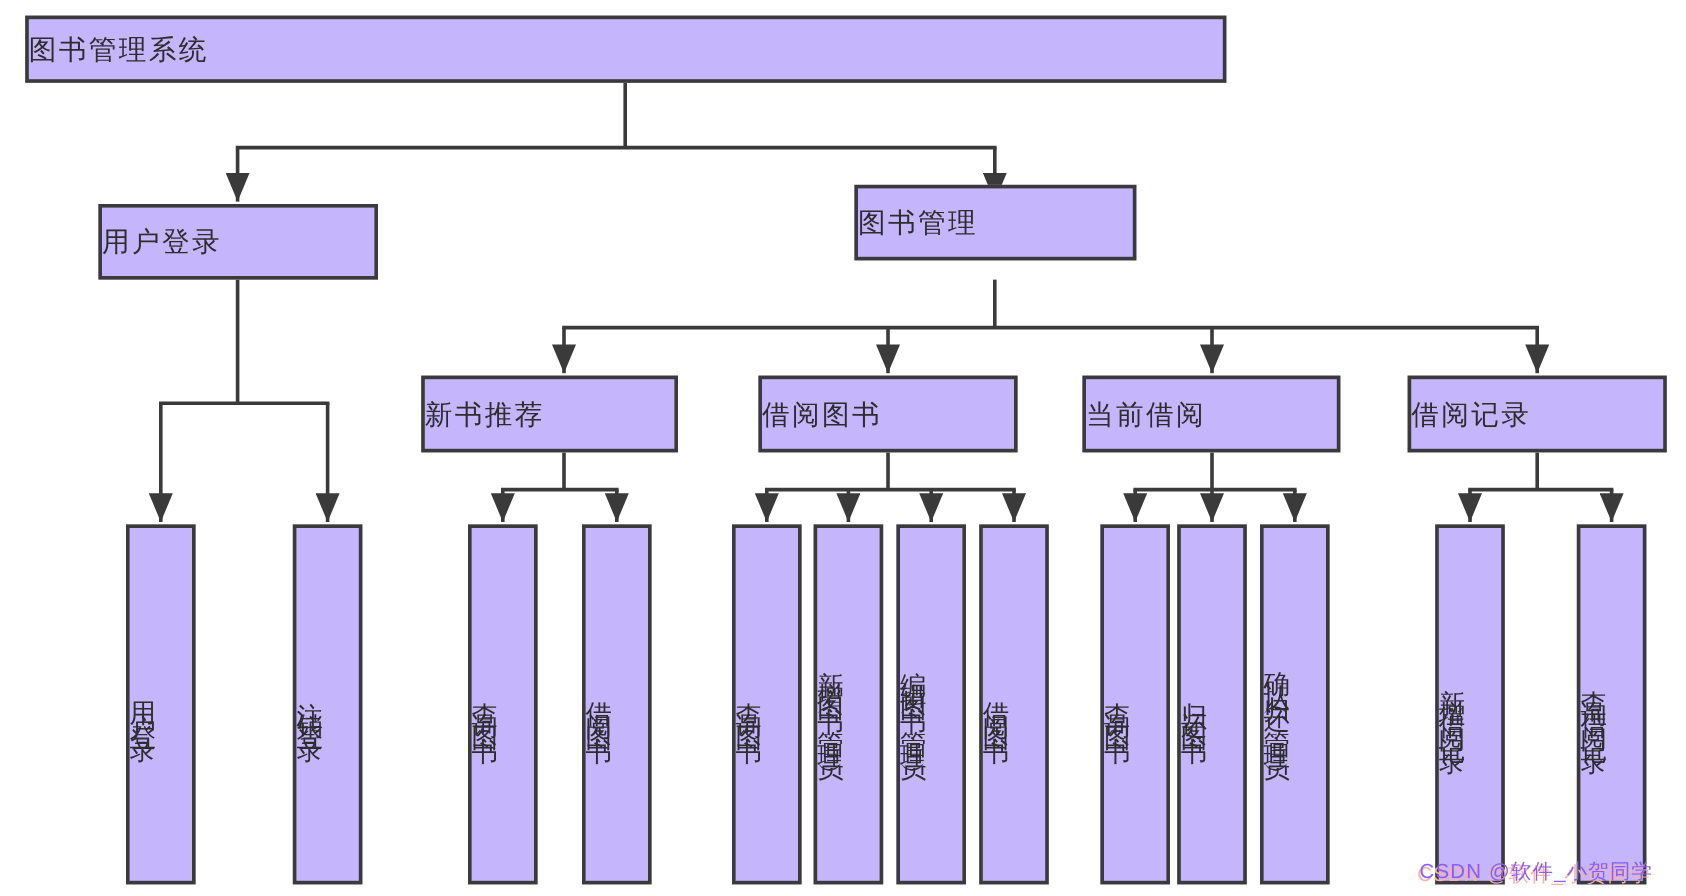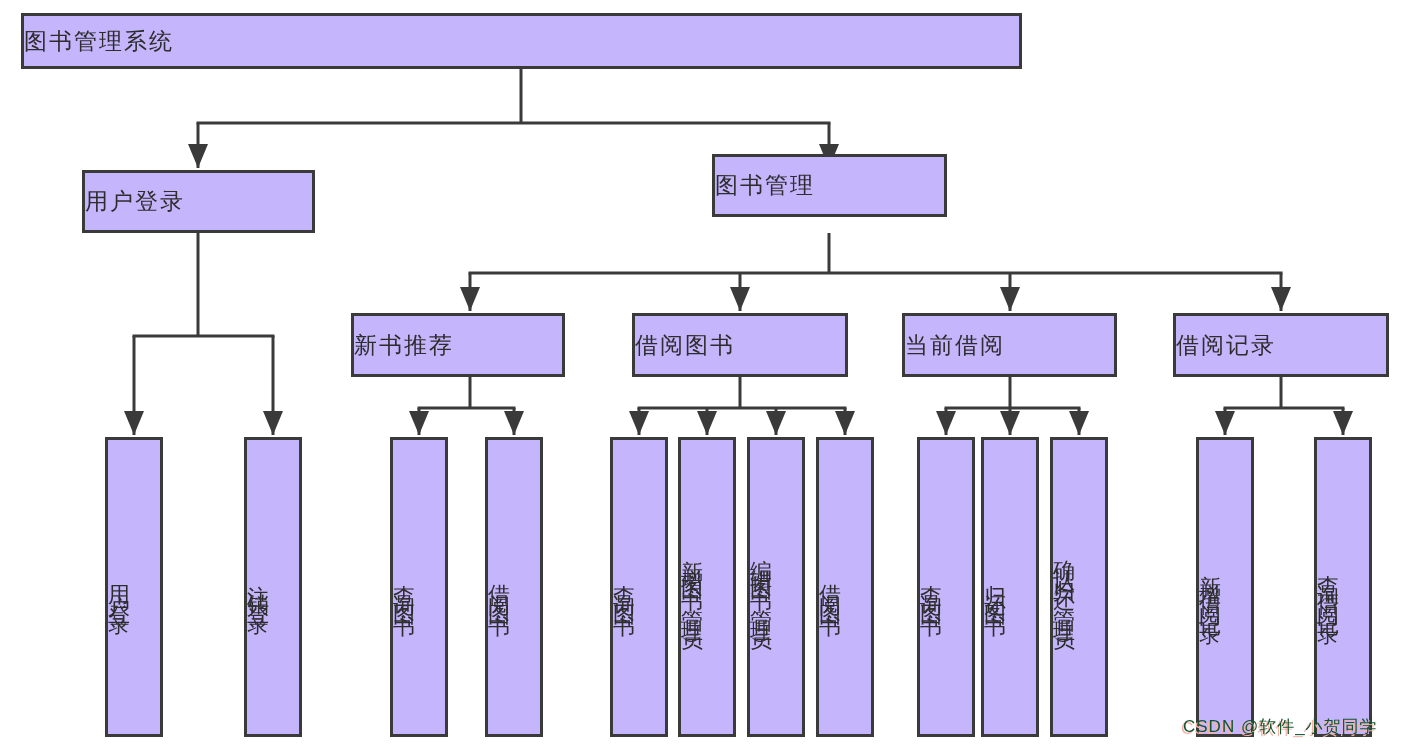--- a/index.html
+++ b/index.html
@@ -15,21 +15,21 @@
     position:absolute; background:#c4b5fd; border:3px solid #3a3a3a;
     display:flex; align-items:center; justify-content:flex-start; color:#2d2d2d;
   }
   .box .lbl { font-size:23px; letter-spacing:2px; white-space:nowrap; }
   .leaf .lbl {
     writing-mode:vertical-rl; text-orientation:mixed;
     font-size:22px; letter-spacing:10px; line-height:1; white-space:nowrap;
   }
   .watermark {
     position:absolute; left:1183px; top:715px; white-space:nowrap;
-    font-size:17px; color:#14532d; letter-spacing:1px;
+    font-size:17px; color:#8b5cf6; letter-spacing:1px;
     text-shadow:-2px 2px 0 #f6b3a6;
   }
 </style>
 </head>
 <body>
 
 <div class="stage">
 
   <svg class="wires" viewBox="0 0 1405 747">
     <defs>

